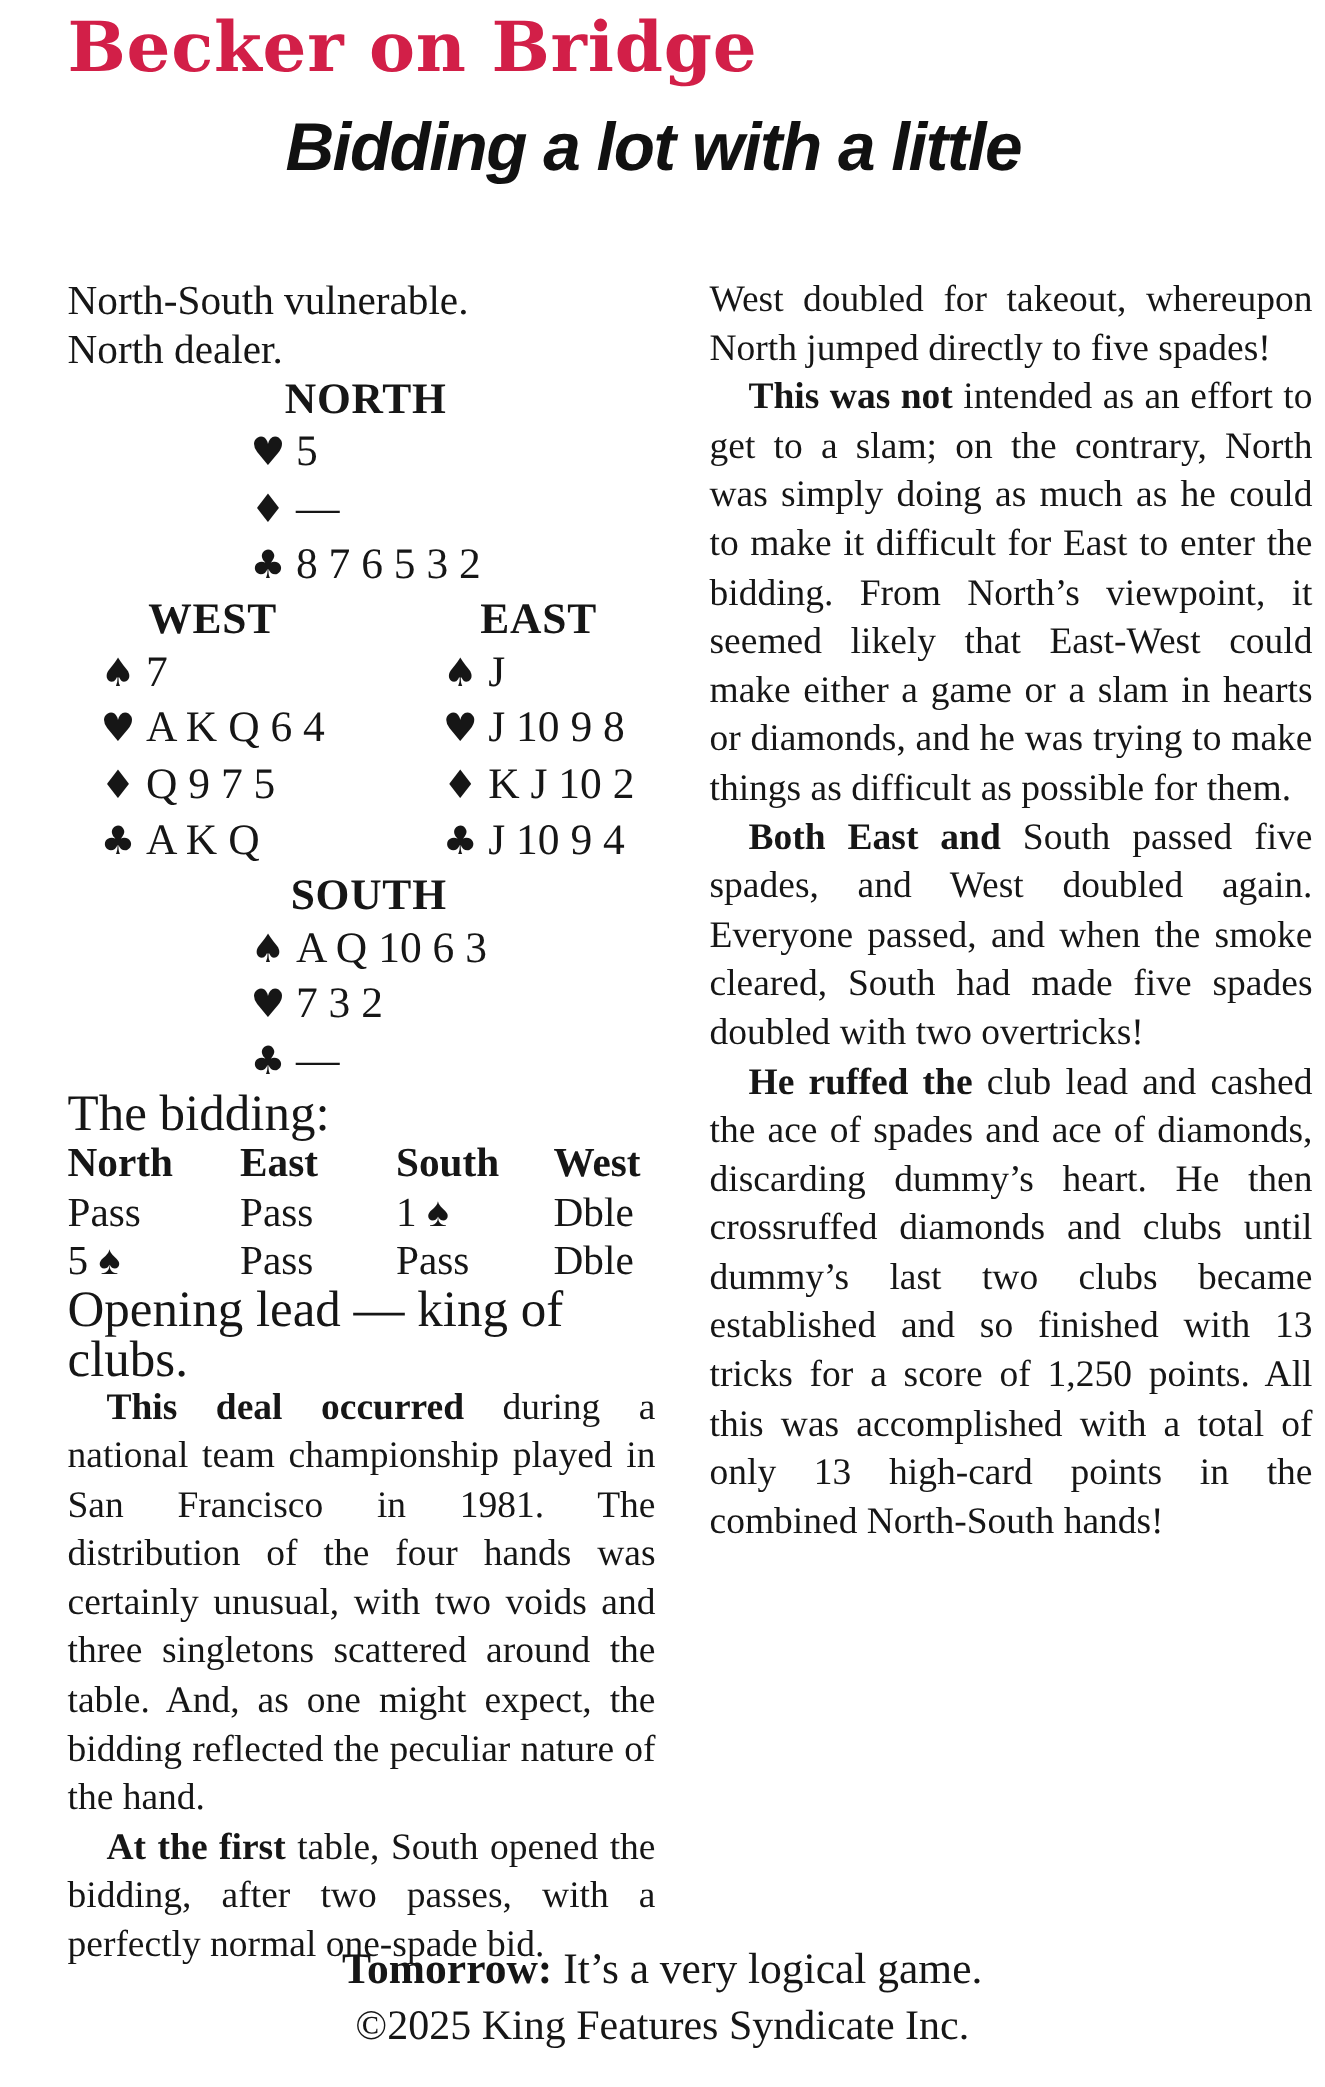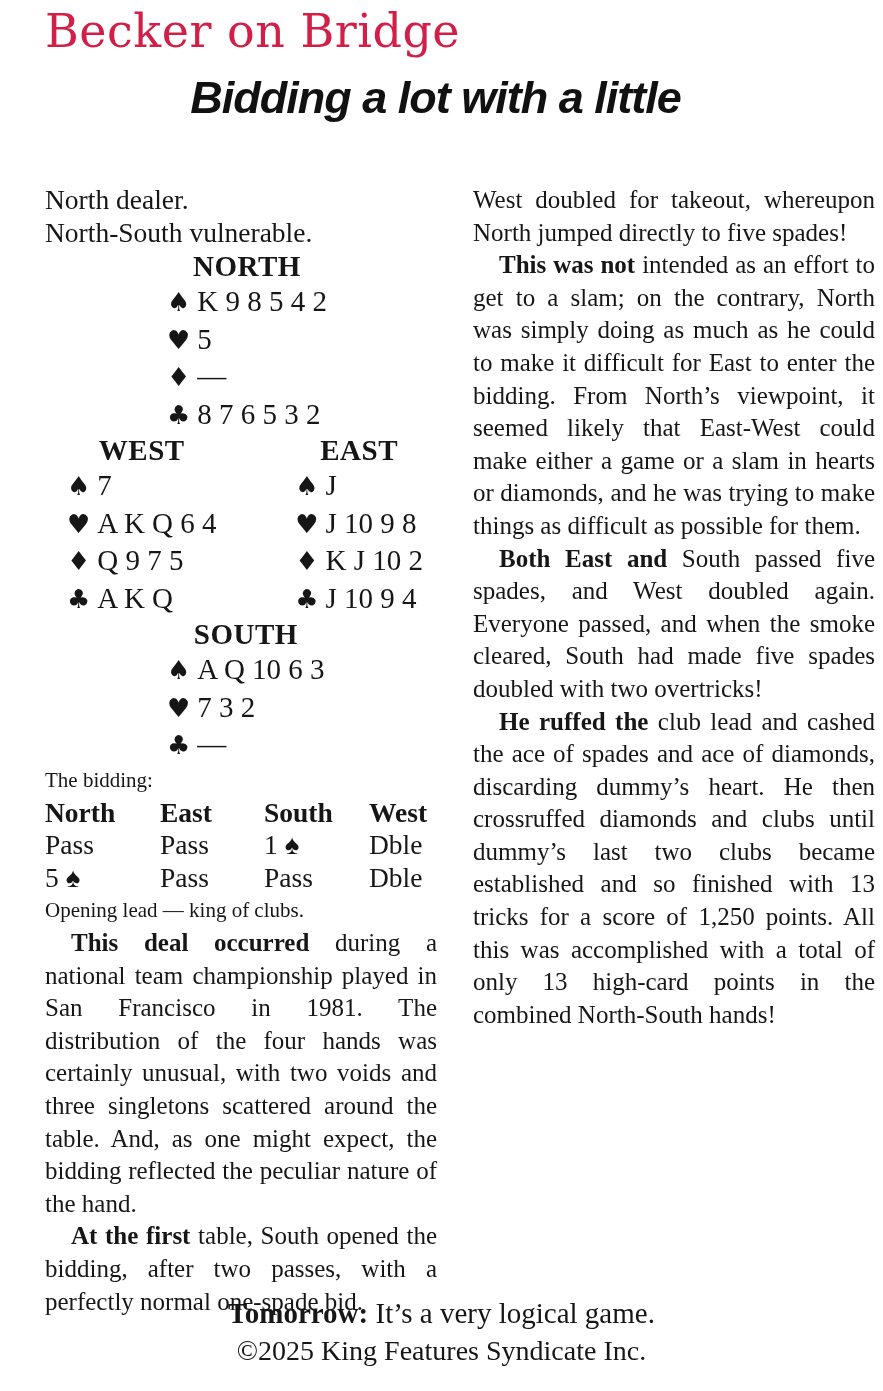--- a/index.html
+++ b/index.html
@@ -10,21 +10,21 @@
     background: #ffffff;
     overflow: hidden;
     font-family: "Liberation Serif", "DejaVu Serif", "DejaVu Sans", serif;
     color: #161616;
   }
   .kicker {
     position: absolute;
     left: 45px;
     top: 4px;
     font-family: "DejaVu Serif", serif;
-    font-weight: normal;
+    font-weight: bold;
     font-size: 46px;
     letter-spacing: 0.5px;
   }
   .subtitle {
     position: absolute;
     left: 0;
     right: 12px;
     top: 72px;
     text-align: center;
     font-family: "Liberation Sans", "DejaVu Sans", sans-serif;
@@ -67,21 +67,21 @@
     font-family: "DejaVu Sans", sans-serif;
     font-size: 26px;
     margin-right: 7px;
   }
   .hand-ns { margin-left: 122px; }
   .hand-we-row { display: flex; }
   .hand-west { margin-left: 22px; }
   .hand-east { margin-left: auto; margin-right: 14px; }
 
   .bid-intro {
-    font-size: 21px;
+    font-size: 34px;
     line-height: 33px;
   }
   .bid-grid {
     display: grid;
     grid-template-columns: 115px 104px 105px 68px;
     font-size: 27.5px;
     line-height: 32.5px;
   }
   .bid-grid .hdr { font-weight: bold; }
 
@@ -118,28 +118,25 @@
 
 <div class="page">
 
   <div class="kicker" id="kicker" style="color: rgb(210, 31, 72);">Becker on Bridge</div>
   <div class="subtitle">Bidding a lot with a little</div>
 
   <div class="columns">
 
     <div class="col-left">
 
+      <div class="deal-line">North-South vulnerable.</div>
       <div class="deal-line">North dealer.</div>
-      <div class="deal-line">North-South vulnerable.</div>
 
       <div class="hand hand-ns">
         <div class="hand-label">NORTH</div>
-        <div class="suit-line">
-          <span class="suit">♠</span><span>K 9 8 5 4 2</span>
-        </div>
         <div class="suit-line">
           <span class="suit">♥</span><span>5</span>
         </div>
         <div class="suit-line">
           <span class="suit">♦</span><span>—</span>
         </div>
         <div class="suit-line">
           <span class="suit">♣</span><span>8 7 6 5 3 2</span>
         </div>
       </div>

